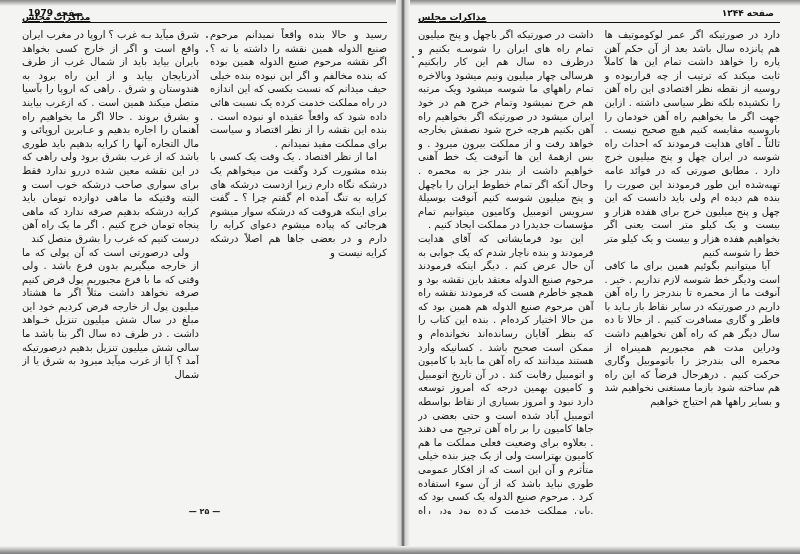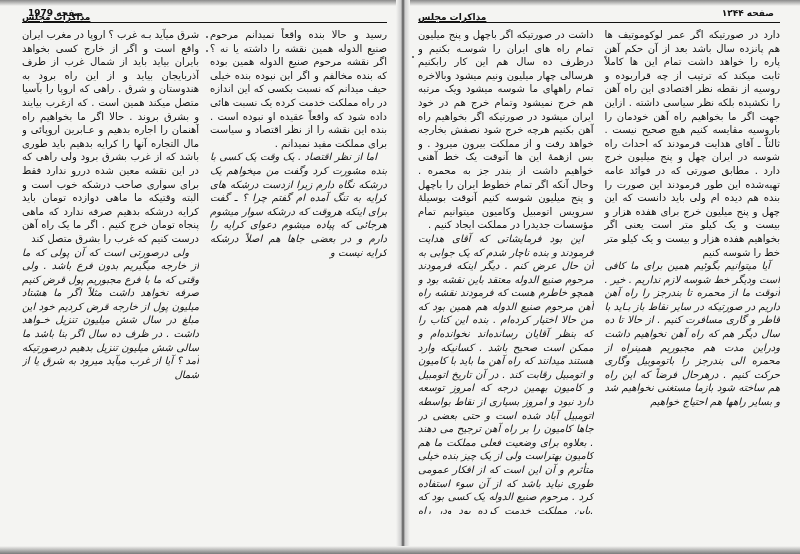--- a/index.html
+++ b/index.html
@@ -48,21 +48,21 @@
       position: absolute; top: 28px; left: 0; right: 0; bottom: 40px;
       display: flex; flex-direction: row-reverse; justify-content: space-between;
     }
     .col {
       width: 48.5%;
       direction: rtl; text-align: justify;
       font-size: 10px; line-height: 13.6px; color: #141414;
       overflow: hidden;
     }
     .col p { margin: 0; }
-    .col p + p { text-indent: 10px; font-style: italic; }
+    .col p + p { text-indent: 10px; }
     .footer {
       position: absolute; bottom: 38px; left: 0; right: 0; text-align: center;
       font-size: 8px; font-weight: bold; color: #222;
     }
     .speck {
       position: absolute; width: 2px; height: 2px; border-radius: 1px; background: #444;
     }
   </style>
 </head>
 <body>
@@ -79,20 +79,21 @@
     <div class="cols">
       <div class="col">
         <p>رسید و حالا بنده واقعاً نمیدانم مرحوم صنیع الدوله همین نقشه را داشته یا نه ؟ اگر نقشه مرحوم صنیع الدوله همین بوده که بنده مخالفم و اگر این نبوده بنده خیلی حیف میدانم که نسبت بکسی که این اندازه در راه مملکت خدمت کرده یک نسبت هائی داده شود که واقعاً عقیده او نبوده است . بنده این نقشه را از نظر اقتصاد و سیاست برای مملکت مفید نمیدانم .</p>
         <p>اما از نظر اقتصاد . یک وقت یک کسی با بنده مشورت کرد وگفت من میخواهم یک درشکه نگاه دارم زیرا ازدست درشکه های کرایه به تنگ آمده ام گفتم چرا ؟ ـ گفت برای اینکه هروقت که درشکه سوار میشوم هرجائی که پیاده میشوم دعوای کرایه را دارم و در بعضی جاها هم اصلاً درشکه کرایه نیست و</p>
       </div>
       <div class="col">
         <p>شرق میآید بـه غرب ؟ اروپا در مغرب ایران واقع است و اگر از خارج کسی بخواهد بایران بیاید باید از شمال غرب از طرف آذربایجان بیاید و از این راه برود به هندوستان و شرق . راهی که اروپا را بآسیا متصل میکند همین است . که ازغرب بیایند و بشرق بروند . حالا اگر ما بخواهیم راه آهنمان را اجاره بدهیم و عـابرین اروپائی و مال التجاره آنها را کرایه بدهیم باید طوری باشد که از غرب بشرق برود ولی راهی که در این نقشه معین شده دررو ندارد فقط برای سواری صاحب درشکه خوب است و البته وقتیکه ما ماهی دوازده تومان باید کرایه درشکه بدهیم صرفه ندارد که ماهی پنجاه تومان خرج کنیم . اگر ما یک راه آهن درست کنیم که غرب را بشرق متصل کند</p>
         <p>ولی درصورتی است که آن پولی که ما از خارجه میگیریم بدون فرع باشد . ولی وقتی که ما با فرع مجبوریم پول قرض کنیم صرفه نخواهد داشت مثلاً اگر ما هشتاد میلیون پول از خارجه قرض کردیم خود این مبلغ در سال شش میلیون تنزیل خـواهد داشت . در ظرف ده سال اگر بنا باشد ما سالی شش میلیون تنزیل بدهیم درصورتیکه آمد ؟ آیا از غرب میآید میرود به شرق یا از شمال</p>
       </div>
     </div>
+    <div class="footer">— ۲۵ —</div>
   </div>
 
   <div class="gutter"></div>
 
   <div class="page right">
     <div class="header">
       <span class="title">مذاکرات مجلس</span>
       <span class="pageno">صفحه ۱۲۴۴</span>
     </div>
     <div class="rule"></div>

